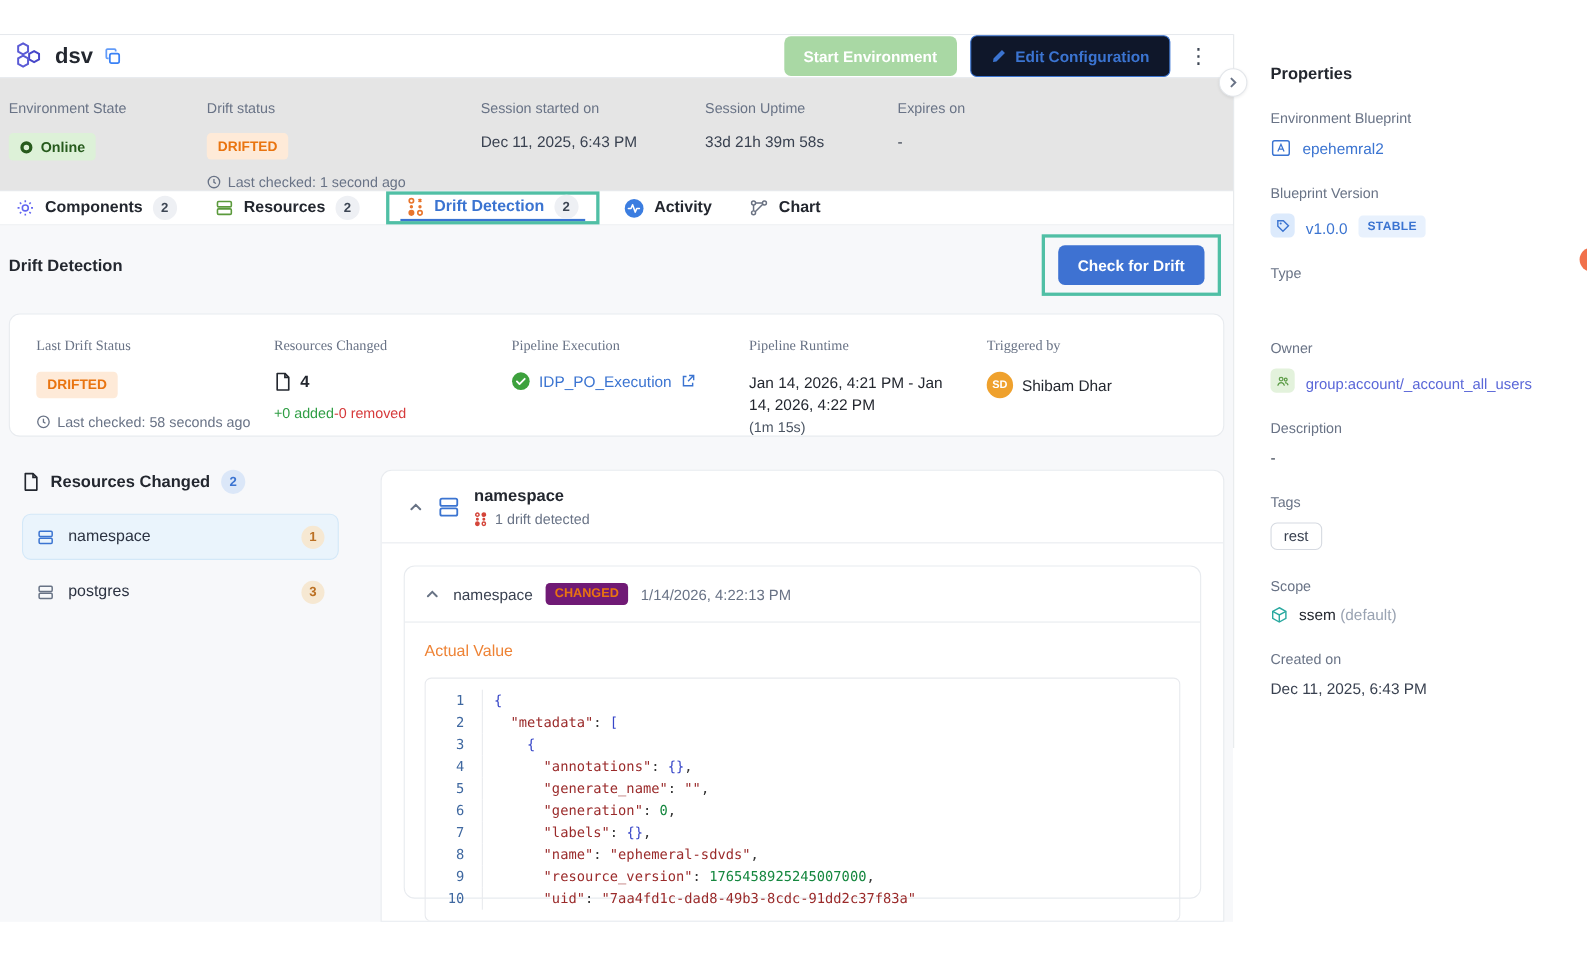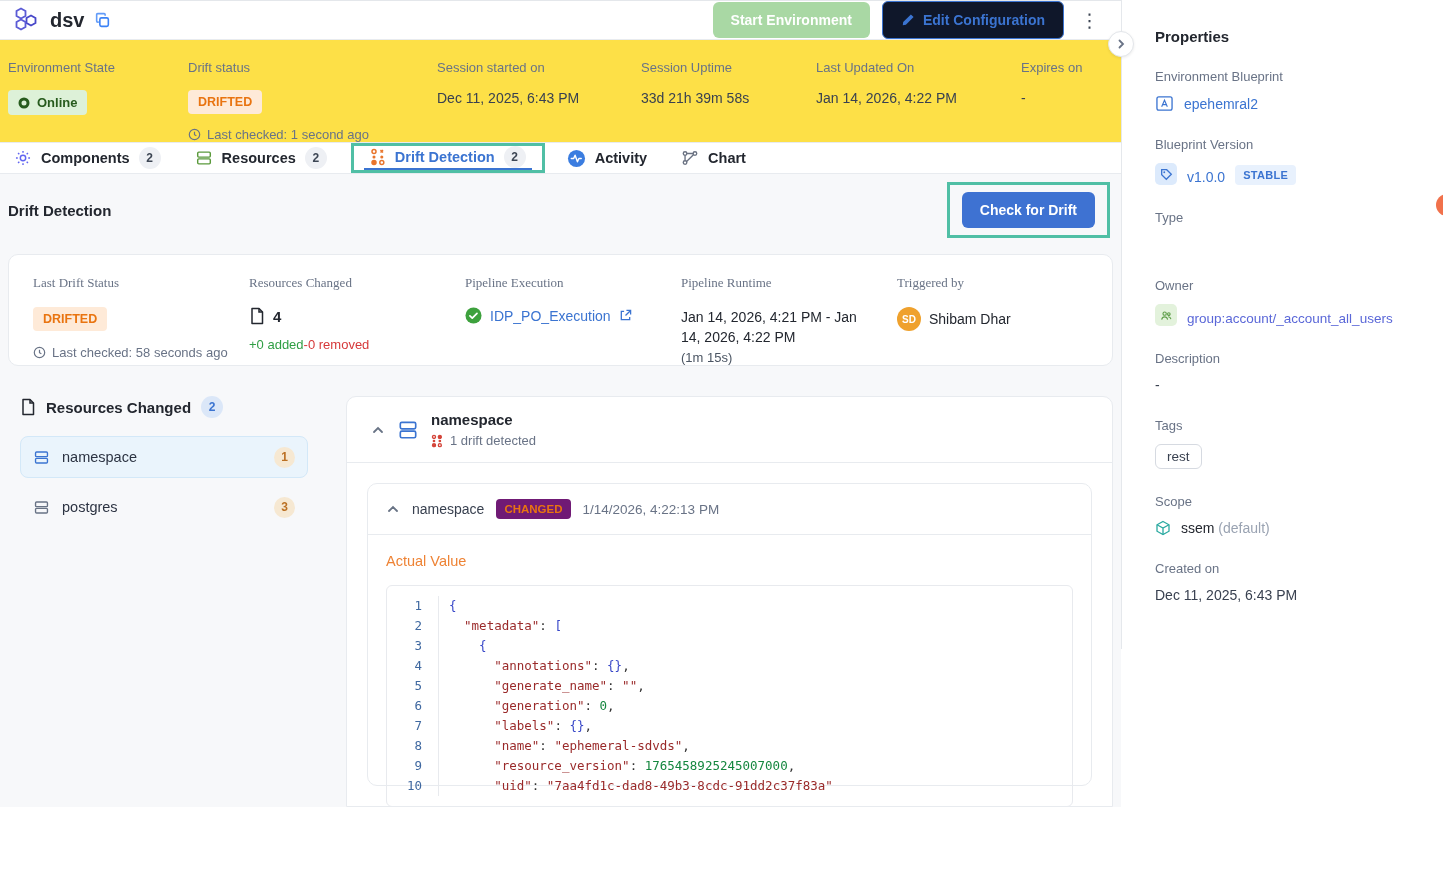--- a/index.html
+++ b/index.html
@@ -8,35 +8,35 @@
     --dark:#23272f;
     --mid:#394150;
     --blue:#3b74d1;
     --annot:#50bfa5;
     --graybg:#f7f8fa;
     --orange:#e97410;
   }
   *{box-sizing:border-box;margin:0;padding:0;}
   html,body{width:1443px;height:889px;overflow:hidden;}
   body{font-family:"Liberation Sans","DejaVu Sans",sans-serif;color:var(--dark);background:#fff;font-size:14px;}
-  .app{display:flex;width:1443px;height:649px;position:relative;}
+  .app{display:flex;width:1443px;height:649px;position:relative;margin-top:31px;}
   .main{width:1121px;display:flex;flex-direction:column;}
   .topstrip{height:8px;background:#fbfbfc;border-bottom:1px solid #e4e7eb;}
   
   .header{height:71px;border-bottom:1px solid var(--border);display:flex;align-items:center;padding:0 22px 0 12px;background:#fff;}
   .logo{width:30px;height:30px;margin-right:8px;}
   .page-title{font-size:20px;font-weight:700;margin-right:10px;}
   .copy-ic{cursor:pointer;display:flex;}
   .header .spacer{flex:1;}
   .btn{border:none;border-radius:6px;font-weight:700;font-size:14px;padding:10px 18px;font-family:inherit;cursor:pointer;}
   .btn-start{background:#a9d8a4;color:#fff;margin-right:12px;cursor:default;}
   .btn-edit{background:#0f172a;color:var(--blue);border:1.5px solid var(--blue);display:flex;align-items:center;gap:8px;}
   .dots-btn{background:none;border:none;font-size:19px;color:#3d4654;margin-left:16px;cursor:pointer;letter-spacing:0;line-height:1;}
   
-  .env-row{height:120px;border-bottom:1px solid var(--border);display:flex;padding:20px 8px 0;background:#fde047;}
+  .env-row{height:120px;border-bottom:1px solid var(--border);display:flex;padding:20px 8px 0;background:#e5e5e5;}
   .env-col .lbl{font-size:13px;color:var(--label);margin-bottom:15px;}
   .env-col .val{font-size:14px;color:var(--mid);}
   .env-col:nth-child(1){width:180px;}
   .env-col:nth-child(2){width:249px;}
   .env-col:nth-child(3){width:204px;}
   .env-col:nth-child(4){width:175px;}
   .env-col:nth-child(5){width:205px;}
   .badge-online{display:inline-flex;align-items:center;gap:7px;background:#ddf1d8;color:#275b1d;font-weight:700;font-size:13px;border-radius:4px;padding:5px 10px;}
   .badge-drifted{display:inline-block;background:#feead8;color:var(--orange);font-weight:700;font-size:12.5px;border-radius:4px;padding:5px 10px;}
   .sub-checked{display:flex;align-items:center;gap:6px;font-size:13px;color:var(--label);margin-top:13px;}
@@ -179,24 +179,20 @@
       </div>
       <div class="env-col">
         <div class="lbl">Session started on</div>
         <div class="val">Dec 11, 2025, 6:43 PM</div>
       </div>
       <div class="env-col">
         <div class="lbl">Session Uptime</div>
         <div class="val">33d 21h 39m 58s</div>
       </div>
       <div class="env-col">
-        <div class="lbl">Last Updated On</div>
-        <div class="val">Jan 14, 2026, 4:22 PM</div>
-      </div>
-      <div class="env-col">
         <div class="lbl">Expires on</div>
         <div class="val">-</div>
       </div>
     </div>
 
     <div class="tabs">
       <div class="tab">
         <svg width="18" height="18" viewBox="0 0 20 20" fill="none" stroke="#6366f1" stroke-width="1.6">
             <circle cx="10" cy="10" r="3"></circle>
             <path d="M10 2.2v2M10 15.8v2M2.2 10h2M15.8 10h2M4.5 4.5l1.4 1.4M14.1 14.1l1.4 1.4M15.5 4.5l-1.4 1.4M5.9 14.1l-1.4 1.4"></path>

